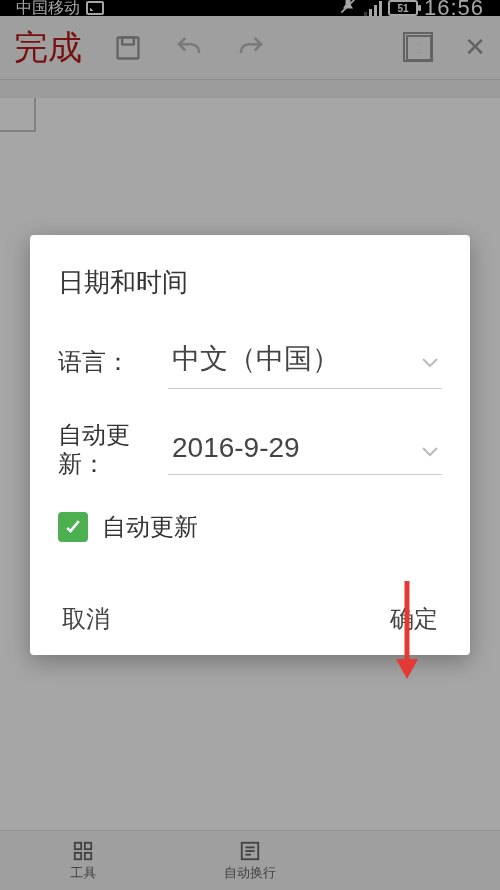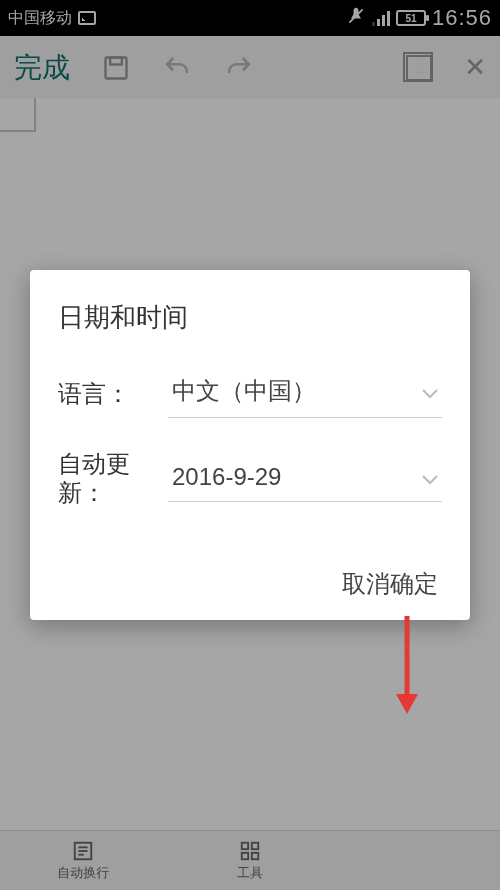--- a/index.html
+++ b/index.html
@@ -1,26 +1,26 @@
 <!DOCTYPE html>
 <html><head>
 <meta charset="utf-8">
 <style>
   * { box-sizing: border-box; margin: 0; padding: 0; }
   html, body { width: 500px; height: 890px; overflow: hidden; font-family: "Helvetica Neue", Arial, sans-serif; }
   body { background: #f0f0f0; position: relative; }
 
   
   .statusbar {
-    height: 36px;
+    height: 16px;
     background: #000;
     color: #fff;
     display: flex;
     align-items: center;
-    padding: 0 8px;
+    padding: 0 16px;
     font-size: 16px;
     justify-content: space-between;
   }
   .statusbar .left, .statusbar .right { display: flex; align-items: center; gap: 6px; }
   .statusbar .gallery-icon { width:18px; height:14px; border:2px solid #fff; border-radius:2px; position:relative; }
   .statusbar .gallery-icon::after { content:""; position:absolute; left:2px; bottom:2px; right:2px; height:4px; background:linear-gradient(45deg,#fff 25%,transparent 25%); }
   .statusbar .mute { font-size:18px; }
   .statusbar .signal { display:flex; align-items:flex-end; gap:2px; height:15px; }
   .statusbar .signal span { width:3px; background:#fff; }
   .statusbar .batt { width:30px; height:16px; border:2px solid #fff; border-radius:3px; position:relative; display:flex; align-items:center; justify-content:center; font-size:10px;font-weight:bold; }
@@ -30,21 +30,21 @@
   
   .toolbar {
     height: 64px;
     background:#f4f4f4;
     border-bottom:1px solid #d9d9d9;
     display:flex;
     align-items:center;
     padding:0 14px;
     gap:32px;
   }
-  .toolbar .done { font-size:28px; color:#0f766e; }
+  .toolbar .done { font-size:34px; color:#b91c1c; }
   .toolbar .tb-icon { color:#999; display:flex; align-items:center; justify-content:center; }
   .toolbar .pages { width:26px; height:26px; border:2px solid #999; position:relative; font-size:14px; color:#999; display:flex; align-items:center; justify-content:center; }
   .toolbar .pages::before { content:""; position:absolute; left:-5px; top:-5px; width:26px; height:26px; border:2px solid #999; }
   .toolbar .pages span { position:relative; z-index:2; }
   .toolbar .close { font-size:26px; font-weight:200; color:#999; }
   .toolbar .spacer { flex:1; }
 
   
   .content { position:absolute; top:98px; left:0; right:0; bottom:60px; background:#fff; }
   .content .corner { position:absolute; top:0; left:0; width:36px; height:34px; border-right:2px solid #c8c8c8; border-bottom:2px solid #c8c8c8; }
@@ -70,30 +70,30 @@
     padding: 30px 28px 20px 28px;
     position:relative;
     box-shadow: 0 6px 24px rgba(0,0,0,0.3);
   }
   .dialog .title { font-size:26px; color:#333; margin-bottom:34px; }
   .dialog .row { display:flex; align-items:center; margin-bottom:32px; }
   .dialog .row .label { width:110px; font-size:24px; color:#333; }
   .dialog .row .select {
     flex:1; border-bottom:1px solid #ccc; padding:6px 4px 10px 4px;
     display:flex; align-items:center; justify-content:space-between;
-    font-size:24px; color:#444;
+    font-size:28px; color:#444;
   }
   .dialog .row .select .caret { color:#bbb; }
   .dialog .check-row { display:flex; align-items:center; gap:14px; margin-top:28px; }
   .dialog .check {
     width:30px; height:30px; background:#4caf50; border-radius:4px;
     display:flex; align-items:center; justify-content:center; color:#fff;
   }
   .dialog .check-label { font-size:24px; color:#333; }
-  .dialog .actions { display:flex; justify-content:flex-end; margin-top:60px; padding:0 4px; }
+  .dialog .actions { display:flex; justify-content:space-between; margin-top:60px; padding:0 4px; }
   .dialog .actions .btn { font-size:24px; color:#444; }
 
   
   .arrow-anno { position:absolute; right:48px; top:340px; pointer-events:none; }
 </style>
 </head>
 <body>
 
 <div class="statusbar">
   <div class="left">
@@ -147,35 +147,35 @@
   <span class="close">✕</span>
 </div>
 
 <div class="content">
   <div class="corner"></div>
 </div>
 
 <div class="bottombar">
   <div class="bb-item">
     <svg width="22" height="22" viewBox="0 0 24 24" fill="none" stroke="#666" stroke-width="2">
+        <rect x="3" y="3" width="7" height="7"></rect>
+        <rect x="14" y="3" width="7" height="7"></rect>
+        <rect x="3" y="14" width="7" height="7"></rect>
+        <rect x="14" y="14" width="7" height="7"></rect>
+      </svg>
+    <span class="lbl">工具</span>
+  </div>
+  <div class="bb-item">
+    <svg width="22" height="22" viewBox="0 0 24 24" fill="none" stroke="#666" stroke-width="2">
         <rect x="3" y="3" width="18" height="18"></rect>
         <line x1="7" y1="8" x2="17" y2="8"></line>
         <line x1="7" y1="12" x2="17" y2="12"></line>
         <line x1="7" y1="16" x2="13" y2="16"></line>
       </svg>
     <span class="lbl">自动换行</span>
-  </div>
-  <div class="bb-item">
-    <svg width="22" height="22" viewBox="0 0 24 24" fill="none" stroke="#666" stroke-width="2">
-        <rect x="3" y="3" width="7" height="7"></rect>
-        <rect x="14" y="3" width="7" height="7"></rect>
-        <rect x="3" y="14" width="7" height="7"></rect>
-        <rect x="14" y="14" width="7" height="7"></rect>
-      </svg>
-    <span class="lbl">工具</span>
   </div>
   <div class="bb-item inactive"></div>
 </div>
 
 <div class="overlay">
   <div class="dialog">
     <div class="title">日期和时间</div>
 
     <div class="row">
       <div class="label">语言：</div>
@@ -194,20 +194,28 @@
       <div class="select">
         <span>2016-9-29</span>
         <span class="caret">
           <svg width="16" height="10" viewBox="0 0 16 10">
               <path d="M1 1l7 7 7-7" stroke="#bbb" stroke-width="2" fill="none"></path>
             </svg>
         </span>
       </div>
     </div>
 
+    <div class="check-row">
+      <div class="check">
+        <svg width="20" height="20" viewBox="0 0 24 24">
+            <path d="M5 13l4 4 10-12" stroke="#fff" stroke-width="3" fill="none"></path>
+          </svg>
+      </div>
+      <div class="check-label">自动更新</div>
+    </div>
 
     <div class="actions">
       <span class="btn">取消</span>
       <span class="btn">确定</span>
     </div>
 
     <svg class="arrow-anno" width="30" height="110">
       <line x1="15" y1="6" x2="15" y2="88" stroke="#e53935" stroke-width="5"></line>
       <polygon points="15,104 4,84 26,84" fill="#e53935"></polygon>
     </svg>

